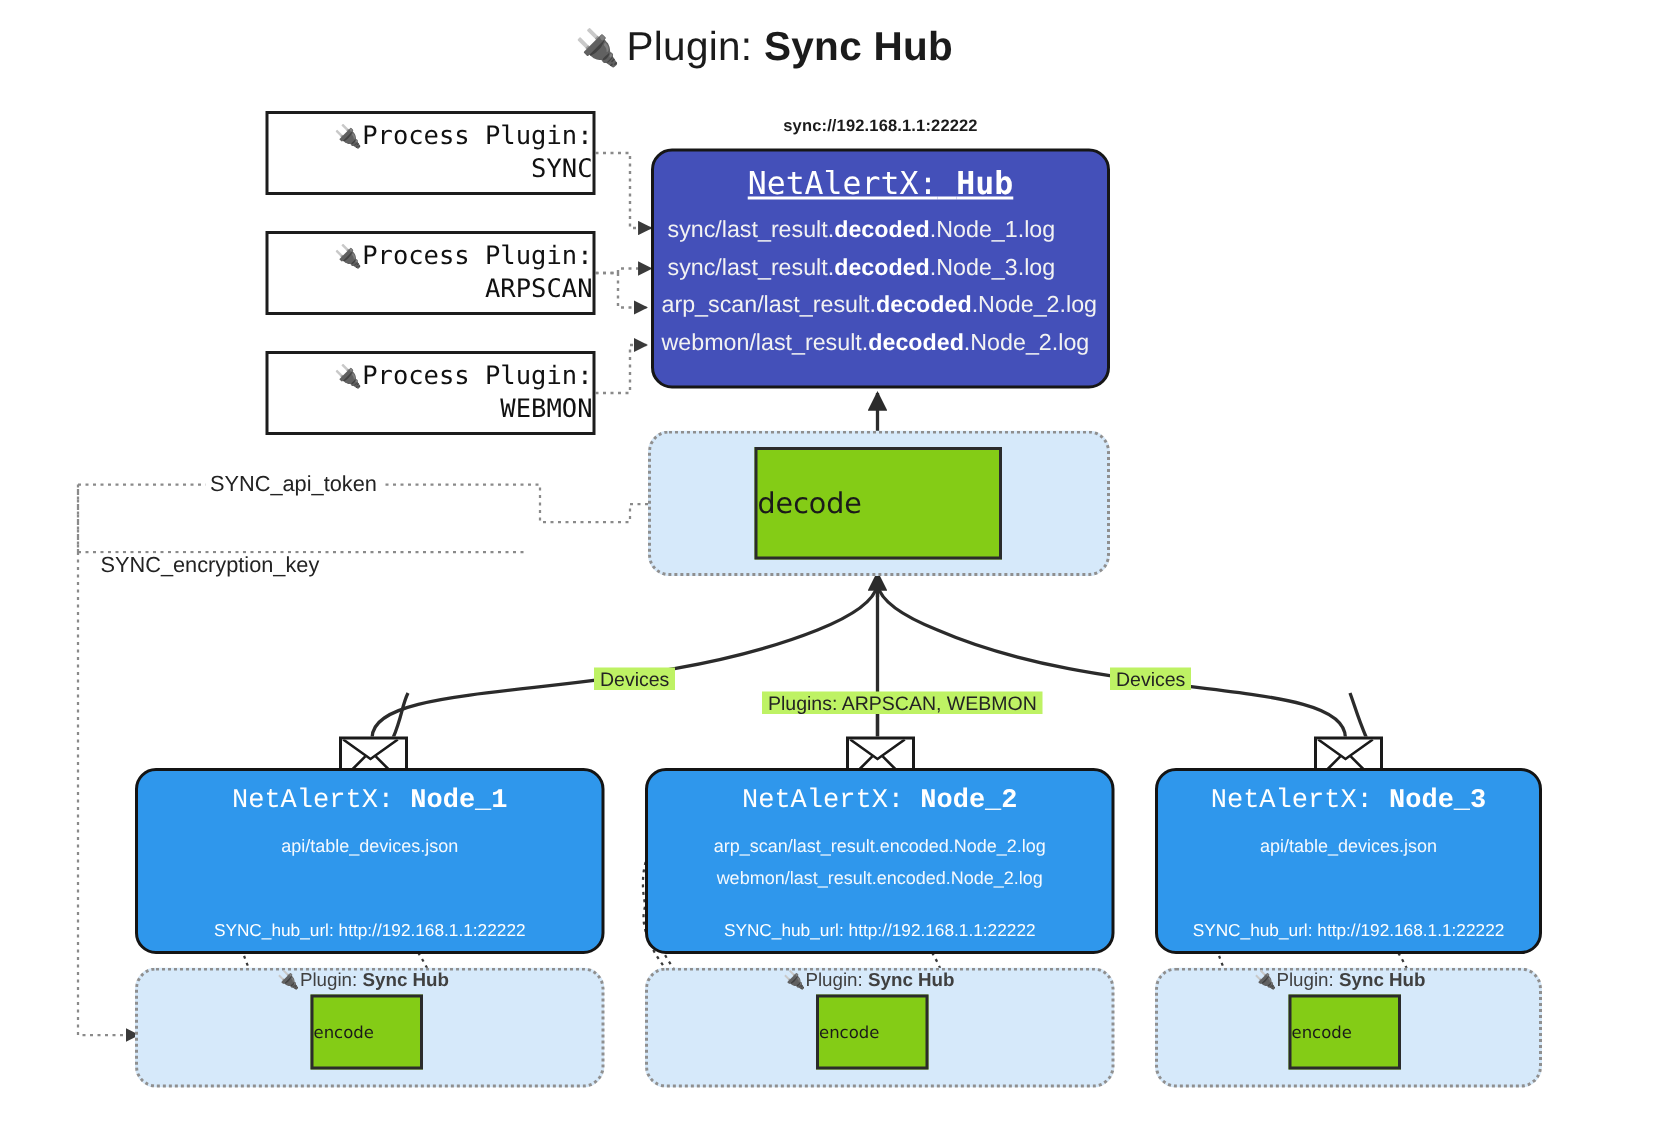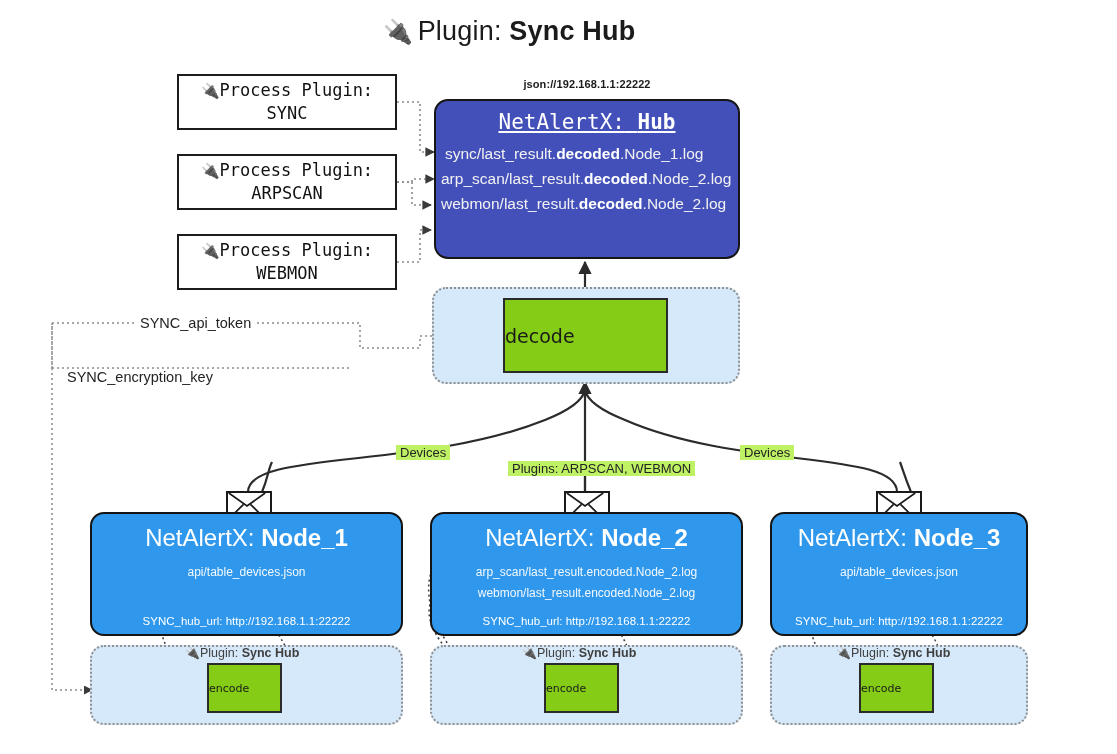--- a/index.html
+++ b/index.html
@@ -49,20 +49,21 @@
     border: 2px solid #1c1c1c;
     background: #ffffff;
     font-family: "DejaVu Sans Mono", "Liberation Mono", monospace;
     font-size: 17px;
     color: #111;
     text-align: center;
     display: flex;
     flex-direction: column;
     justify-content: center;
     line-height: 1.32;
+    align-items: flex-end;
   }
   .proc-box .l1 { white-space: nowrap; }
   .proc-box .plug { font-family: "DejaVu Sans", sans-serif; font-size: 15px; }
 
   
   #hub-url {
     font-size: 11px;
     font-weight: bold;
     color: #1b1b1b;
     text-align: center;
@@ -132,22 +133,22 @@
   .node-card {
     background: #2f97ec;
     border: 2px solid #141414;
     border-radius: 14px;
     color: #ffffff;
     text-align: center;
     padding-top: 10px;
     box-sizing: border-box;
   }
   .node-card .card-title {
-    font-family: Liberation Sans, sans-serif;
-    font-size: 24px;
+    font-family: Liberation Mono, monospace;
+    font-size: 18px;
     white-space: nowrap;
   }
   .node-card .card-title b { font-weight: bold; }
   .node-card .card-line {
     font-size: 12px;
     margin-top: 13px;
     color: #f4f9fe;
     white-space: nowrap;
   }
   .node-card .card-line.tight { margin-top: 7px; }
@@ -251,30 +252,33 @@
   <div class="node proc-box" style="left:177px; top:154px; width:220px; height:56px;">
     <div class="l1"><span class="plug">🔌</span><span>Process Plugin:</span></div>
     <div>ARPSCAN</div>
   </div>
 
   <div class="node proc-box" style="left:177px; top:234px; width:220px; height:56px;">
     <div class="l1"><span class="plug">🔌</span><span>Process Plugin:</span></div>
     <div>WEBMON</div>
   </div>
 
-  <div class="node" id="hub-url" style="left:434px; top:78px; width:306px;">json://192.168.1.1:22222</div>
+  <div class="node" id="hub-url" style="left:434px; top:78px; width:306px;">sync://192.168.1.1:22222</div>
 
   <div class="node" id="hub" style="left:434px; top:99px; width:306px; height:160px;">
     <div class="hub-title">
       <span>NetAlertX:</span>
       <b>Hub</b>
     </div>
     <div class="loglist">
       <div class="logline">
         <span>sync/last_result.</span><b>decoded</b><span>.Node_1.log</span>
+      </div>
+      <div class="logline">
+        <span>sync/last_result.</span><b>decoded</b><span>.Node_3.log</span>
       </div>
       <div class="logline" style="margin-left:-4px;">
         <span>arp_scan/last_result.</span><b>decoded</b><span>.Node_2.log</span>
       </div>
       <div class="logline" style="margin-left:-4px;">
         <span>webmon/last_result.</span><b>decoded</b><span>.Node_2.log</span>
       </div>
     </div>
   </div>
 

